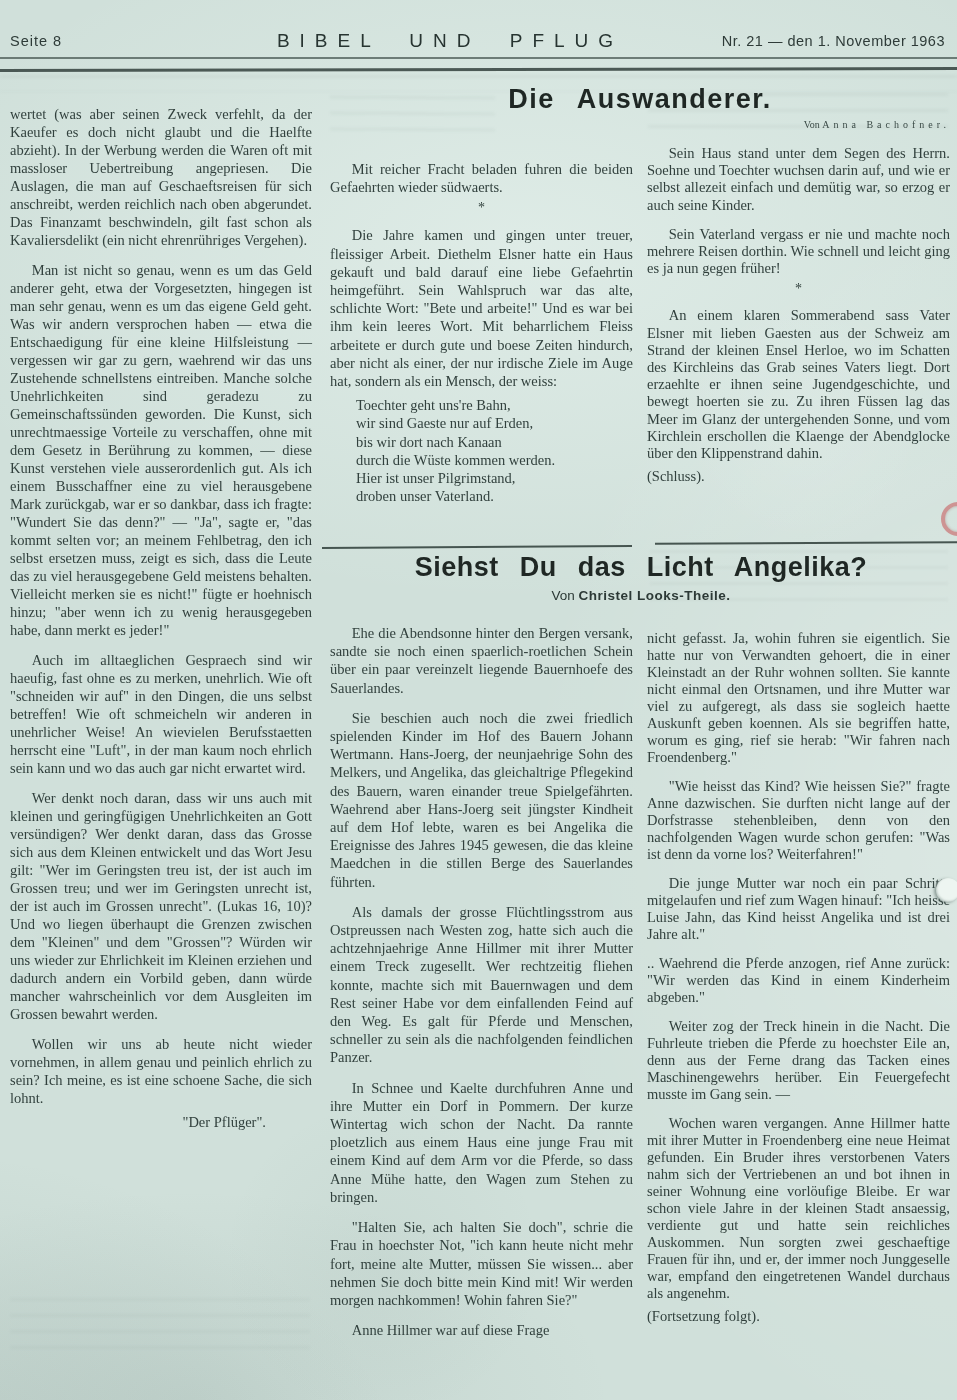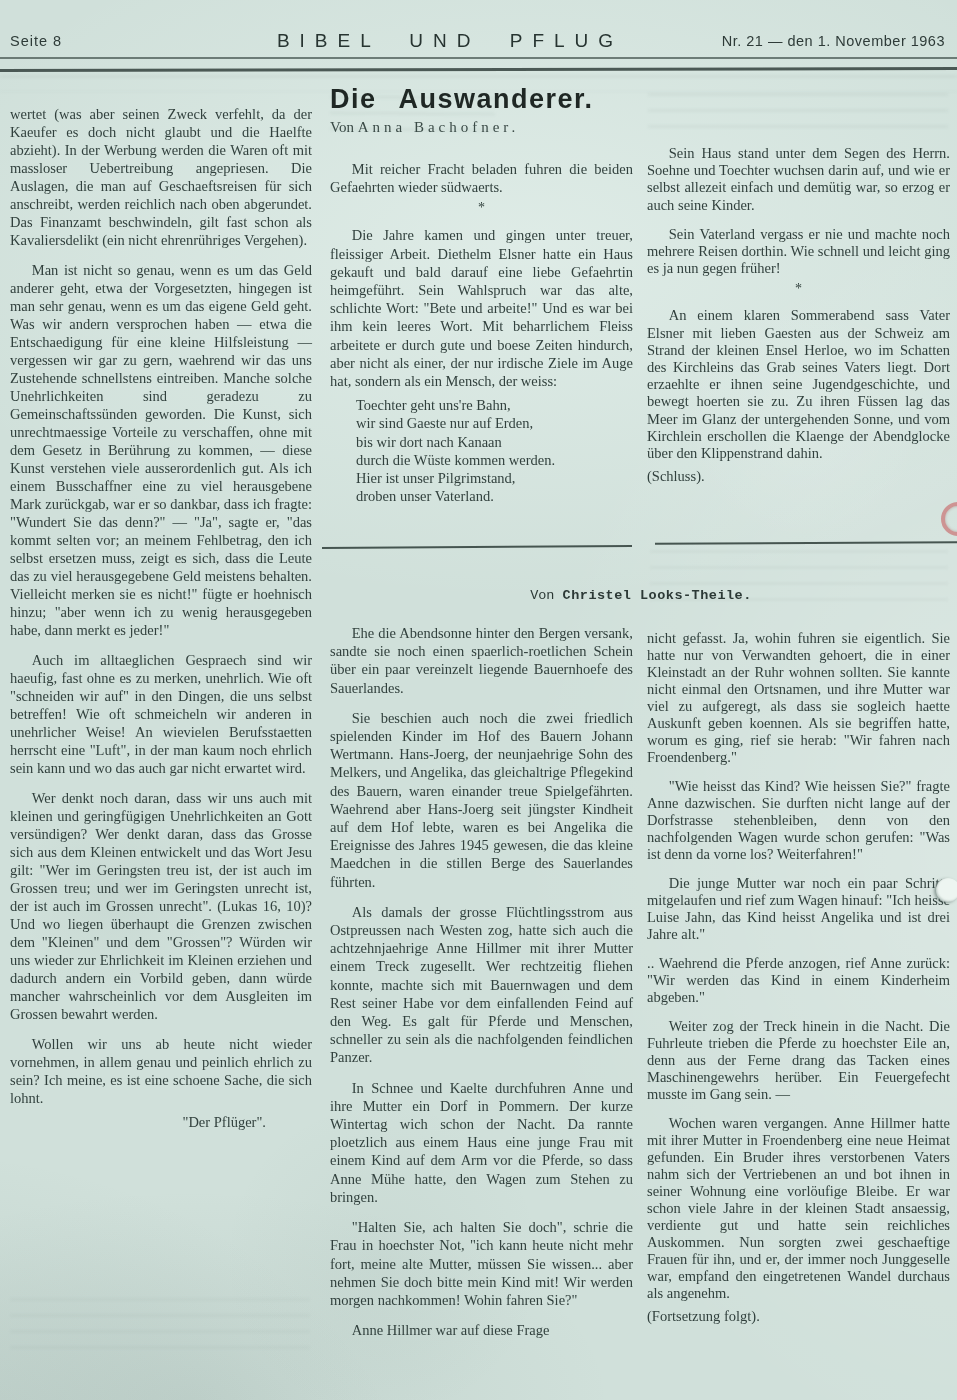--- a/index.html
+++ b/index.html
@@ -19,29 +19,29 @@
     font-size:14.5px; letter-spacing:1px; color:#2e3b38;}
   .hdr-center{position:absolute; left:255px; top:30px; width:390px; text-align:center;
     font-family:"Liberation Sans",sans-serif; font-size:19px; letter-spacing:10px;
     word-spacing:14px; color:#273431;}
   .hdr-right{position:absolute; right:12px; top:33px; font-family:"Liberation Sans",sans-serif;
     font-size:14.5px; color:#2e3b38; letter-spacing:.5px;}
   .rule1{position:absolute; left:0; top:57px; width:957px; height:1.5px; background:rgba(52,68,63,.65);}
   .rule2{position:absolute; left:0; top:68px; width:957px; height:2.5px; background:rgba(40,54,50,.8); transform:rotate(-.12deg);}
 
   
-  .headline{position:absolute; text-align:left; font-family:"Liberation Sans",sans-serif;
+  .headline{position:absolute; text-align:center; font-family:"Liberation Sans",sans-serif;
     font-weight:bold; color:#1f2724;}
   #a1-title{left:330px; top:84px; width:620px; font-size:27px; letter-spacing:1.5px; word-spacing:14px;}
-  #a1-byline{position:absolute; left:330px; top:119px; width:620px; text-align:left;
-    font-size:15px; color:#3a4a46;}
+  #a1-byline{position:absolute; left:330px; top:119px; width:620px; text-align:right;
+    font-size:10px; color:#3a4a46;}
   #a1-byline .spaced{letter-spacing:4px;}
   #a2-title{left:330px; top:552px; width:622px; font-size:27px; letter-spacing:.5px; word-spacing:13px;}
   #a2-byline{position:absolute; left:330px; top:588px; width:622px; text-align:center;
-    font-size:13.5px; font-family:Liberation Mono, monospace; color:#2c3936;}
+    font-size:13.5px; font-family:Liberation Sans, sans-serif; color:#2c3936;}
   #a2-byline b{letter-spacing:.5px;}
 
   
   .col{position:absolute; font-size:14.5px; text-align:justify;}
   #col-left  {left:10px;  top:93px;  width:302px; line-height:18px;}
   #a1-col1   {left:330px; top:148px; width:303px; line-height:18.2px;}
   #a1-col2   {left:647px; top:133px; width:303px; line-height:17.2px;}
   #a2-col1   {left:330px; top:612px; width:303px; line-height:18.2px;}
   #a2-col2   {left:647px; top:618px; width:303px; line-height:17px;}
 
@@ -130,20 +130,21 @@
         <p class="para">Sein Vaterland vergass er nie und machte noch mehrere Reisen dorthin. Wie schnell und leicht ging es ja nun gegen früher!</p>
         <div class="star">*</div>
         <p class="para">An einem klaren Sommerabend sass Vater Elsner mit lieben Gaesten aus der Schweiz am Strand der kleinen Ensel Herloe, wo im Schatten des Kirchleins das Grab seines Vaters liegt.  Dort erzaehlte er ihnen seine Jugendgeschichte, und bewegt hoerten sie zu.  Zu ihren Füssen lag das Meer im Glanz der untergehenden Sonne, und vom Kirchlein erschollen die Klaenge der Abendglocke über den Klippenstrand dahin.</p>
         <div class="center-note">(Schluss).</div>
       </div>
   </div>
 
   <div class="divider" id="divider-mid"></div>
   <div class="divider" id="divider-right"></div>
 
+  <div class="headline" id="a2-title">Siehst Du das Licht Angelika?</div>
   <div id="a2-byline">
     <span>Von</span>
     <b>Christel Looks-Theile.</b>
   </div>
 
   <div class="col" id="a2-col1">
     <div>
         <p class="para">Ehe die Abendsonne hinter den Bergen versank, sandte sie noch einen spaerlich-roetlichen Schein über ein paar vereinzelt liegende Bauernhoefe des Sauerlandes.</p>
         <p class="para">Sie beschien auch noch die zwei friedlich spielenden Kinder im Hof des Bauern Johann Wertmann.  Hans-Joerg, der neunjaehrige Sohn des Melkers, und Angelika, das gleichaltrige Pflegekind des Bauern, waren einander treue Spielgefährten.  Waehrend aber Hans-Joerg seit jüngster Kindheit auf dem Hof lebte, waren es bei Angelika die Ereignisse des Jahres 1945 gewesen, die das kleine Maedchen in die stillen Berge des Sauerlandes führten.</p>
         <p class="para">Als damals der grosse Flüchtlingsstrom aus Ostpreussen nach Westen zog, hatte sich auch die achtzehnjaehrige Anne Hillmer mit ihrer Mutter einem Treck zugesellt.  Wer rechtzeitig fliehen konnte, machte sich mit Bauernwagen und dem Rest seiner Habe vor dem einfallenden Feind auf den Weg.  Es galt für Pferde und Menschen, schneller zu sein als die nachfolgenden feindlichen Panzer.</p>

